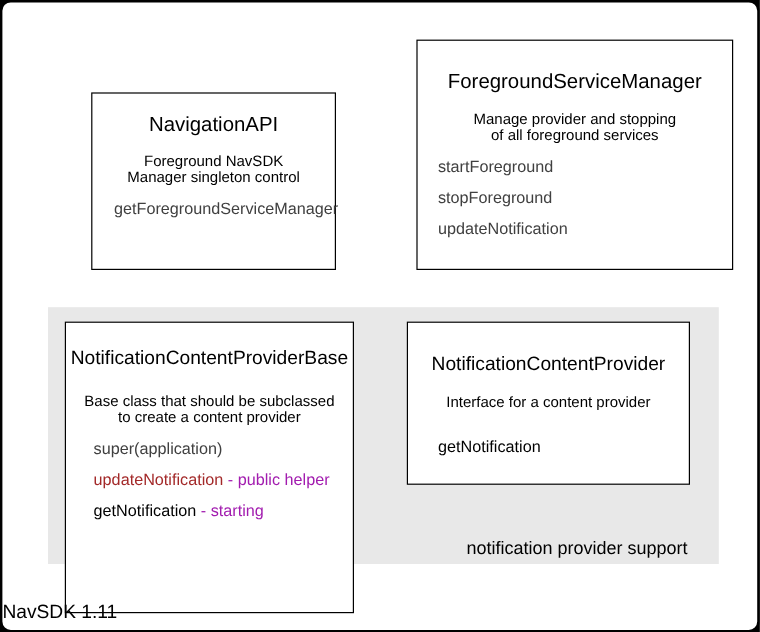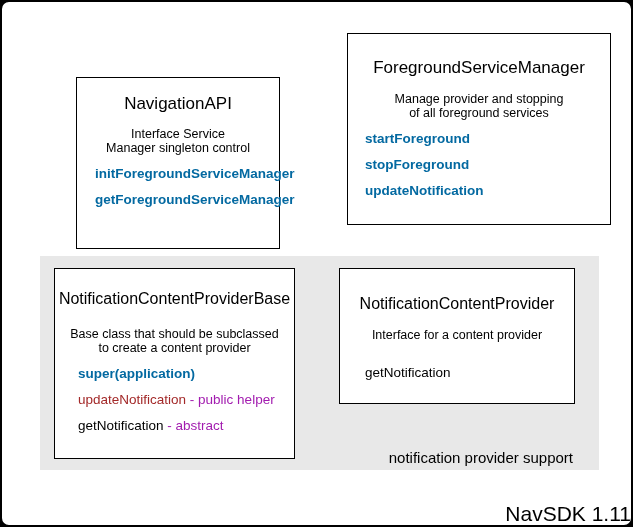--- a/index.html
+++ b/index.html
@@ -26,23 +26,23 @@
     width: 559px;
     height: 214px;
     background: #e8e8e8;
   }
   .box {
     position: absolute;
     box-sizing: border-box;
     background: #ffffff;
     border: 1.5px solid #000000;
   }
-  #box-navigation-api          { left: 74px;  top: 75px;  width: 204px; height: 172px; }
+  #box-navigation-api          { left: 74px;  top: 75px;  width: 204px; height: 148px; }
   #box-foreground-service-mgr  { left: 345px; top: 31px;  width: 264px; height: 192px; }
-  #box-provider-base           { left: 52px;  top: 266px; width: 241px; height: 191px; }
+  #box-provider-base           { left: 52px;  top: 266px; width: 241px; height: 243px; }
   #box-provider                { left: 337px; top: 266px; width: 236px; height: 136px; }
 
   .box-title {
     text-align: center;
     font-size: 17px;
     line-height: 20px;
     white-space: nowrap;
   }
   #box-provider-base .box-title,
   #box-provider .box-title { font-size: 16px; }
@@ -52,21 +52,21 @@
     font-size: 12.5px;
     line-height: 14px;
   }
   .methods { }
   .method {
     font-size: 13.5px;
     line-height: 14px;
     margin-top: 12px;
     white-space: nowrap;
   }
-  .m-green { color: #0369a1; font-weight: bold; }
+  .m-green { color: #404040; }
   .m-red   { color: #a32929; }
   .m-blue  { color: #000000; }
   .m-suffix { color: #a21caf; }
 
   
   #box-navigation-api .box-title { margin-top: 16px; }
   #box-navigation-api .box-desc  { margin-top: 13px; }
   #box-navigation-api .methods   { margin-top: 8px; padding-left: 18px; }
 
   #box-foreground-service-mgr .box-title { margin-top: 24px; }
@@ -86,37 +86,36 @@
     top: 447px;
     right: 58px;
     font-size: 15px;
     white-space: nowrap;
   }
   .footer-label {
     position: absolute;
     top: 500px;
     left: 0;
     width: 100%;
-    text-align: right;
-    font-size: 21px;
+    text-align: left;
+    font-size: 16px;
   }
 </style>
 </head>
 <body>
 
 <div id="canvas">
 
   <div class="box" id="box-navigation-api">
     <div class="box-title">NavigationAPI</div>
     <div class="box-desc">
-      <div>Interface Service</div>
+      <div>Foreground NavSDK</div>
       <div>Manager singleton control</div>
     </div>
     <div class="methods">
-      <div class="method m-green">initForegroundServiceManager</div>
       <div class="method m-green">getForegroundServiceManager</div>
     </div>
   </div>
 
   <div class="box" id="box-foreground-service-mgr">
     <div class="box-title">ForegroundServiceManager</div>
     <div class="box-desc">
       <div>Manage provider and stopping</div>
       <div>of all foreground services</div>
     </div>
@@ -131,21 +130,21 @@
 
   <div class="box" id="box-provider-base">
     <div class="box-title">NotificationContentProviderBase</div>
     <div class="box-desc">
       <div>Base class that should be subclassed</div>
       <div>to create a content provider</div>
     </div>
     <div class="methods">
       <div class="method"><span class="m-green">super(application)</span></div>
       <div class="method"><span class="m-red">updateNotification</span> <span class="m-suffix">- public helper</span></div>
-      <div class="method"><span class="m-blue">getNotification</span> <span class="m-suffix">- abstract</span></div>
+      <div class="method"><span class="m-blue">getNotification</span> <span class="m-suffix">- starting</span></div>
     </div>
   </div>
 
   <div class="box" id="box-provider">
     <div class="box-title">NotificationContentProvider</div>
     <div class="box-desc">
       <div>Interface for a content provider</div>
     </div>
     <div class="methods">
       <div class="method m-blue">getNotification</div>

